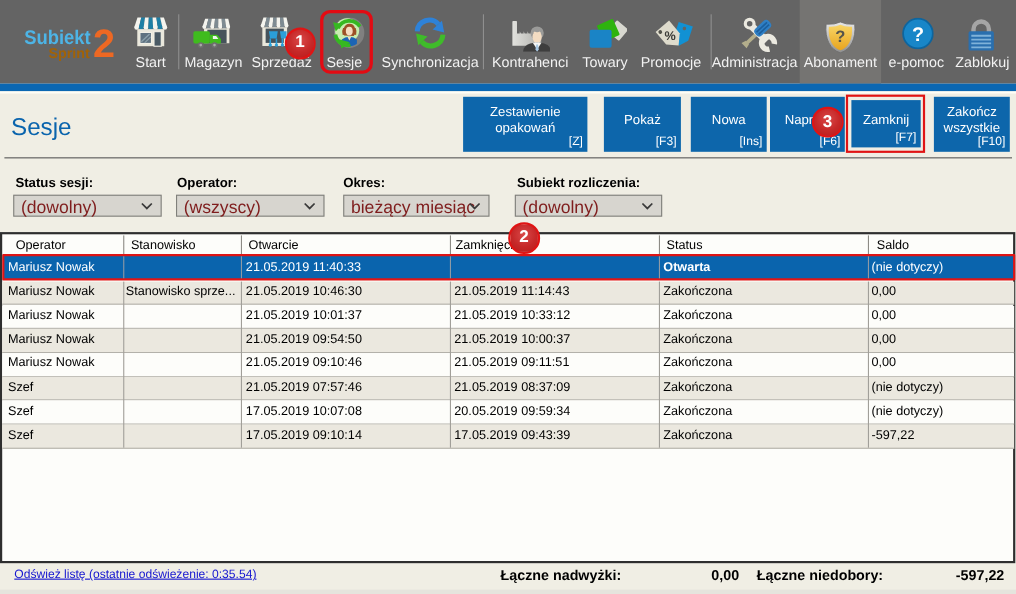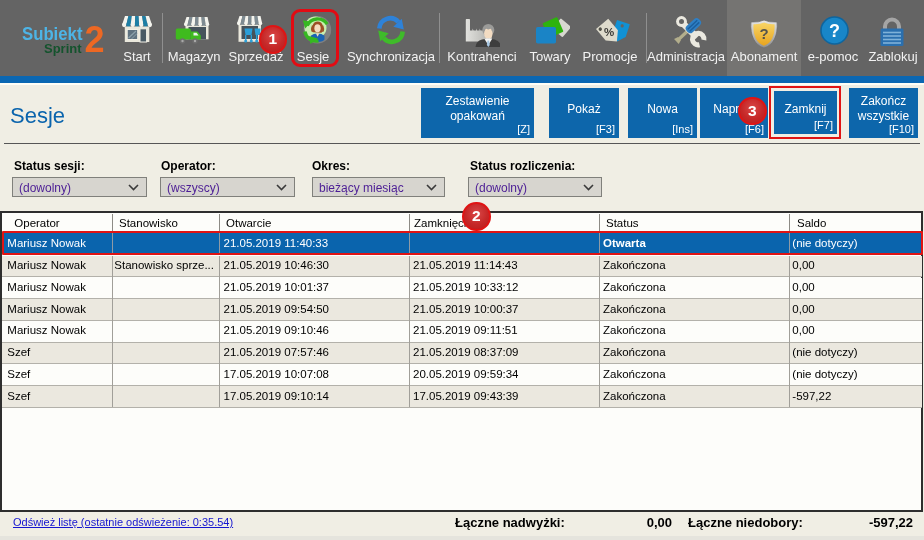--- a/index.html
+++ b/index.html
@@ -9,42 +9,42 @@
   
   #toolbar{left:0;top:0;width:924px;height:76px;background:#646464;}
   .tbitem{position:absolute;color:#f2f2f2;font-size:13px;text-align:center;white-space:nowrap;width:120px;}
   .tbsep{position:absolute;top:13px;width:1px;height:50px;background:#8f8f8f;}
   .badge{position:absolute;border-radius:50%;background:radial-gradient(circle at 50% 38%,#d94848 0%,#c62828 55%,#b71c1c 100%);border:2px solid #e01414;color:#fff;font-weight:bold;text-align:center;z-index:30;}
   
   .btn{position:absolute;background:#0d66ab;color:#fff;text-align:center;font-size:12px;}
   .btn .key{position:absolute;right:4px;bottom:3px;font-size:11px;}
   
   .flabel{position:absolute;font-size:12px;font-weight:bold;color:#000;}
-  .combo{position:absolute;height:20px;background:#d7d5cf;border:1px solid #80807b;box-sizing:border-box;font-size:12px;color:#4c1d95;}
+  .combo{position:absolute;height:20px;background:#d7d5cf;border:1px solid #80807b;box-sizing:border-box;font-size:16px;color:#7f1d1d;}
   .combo span{position:absolute;left:6px;top:3px;}
   .combo svg{position:absolute;right:7px;top:6px;}
   
   .hcell{position:absolute;font-size:11.5px;color:#000;top:216.5px;white-space:nowrap;}
   .cell{position:absolute;font-size:11.5px;color:#000;white-space:nowrap;}
   .vline{position:absolute;width:1px;background:#a19f99;}
   .row{position:absolute;left:2px;width:920px;height:21.7px;border-bottom:1px solid #b3b1aa;box-sizing:border-box;}
   
   .sbold{position:absolute;font-size:13px;font-weight:bold;color:#000;top:515.4px;}
 </style>
 </head>
 <body>
 <div id="app">
 
   <div class="abs" id="toolbar"></div>
   <div class="abs" style="left:727px;top:0;width:74px;height:76px;background:#757472;"></div>
   <div class="abs" style="left:0;top:76px;width:924px;height:7px;background:#0b67b2;"></div>
   <div class="abs" style="left:0;top:83px;width:924px;height:2px;background:#fffef6;"></div>
 
   <div class="abs" style="left:22px;top:23.5px;font-family:'Liberation Sans';font-weight:bold;font-size:18px;color:#4db4e6;transform:scaleX(0.93);transform-origin:left;">Subiekt</div>
-  <div class="abs" style="left:44px;top:41px;font-family:'Liberation Sans';font-weight:bold;font-size:13px;color:#14532d;">Sprint</div>
+  <div class="abs" style="left:44px;top:41px;font-family:'Liberation Sans';font-weight:bold;font-size:13px;color:#a16207;">Sprint</div>
   <div class="abs" style="left:84.5px;top:19px;font-family:'Liberation Sans';font-weight:bold;font-size:36px;color:#ed6823;">2</div>
 
   <div class="tbsep" style="left:162px;"></div>
   <div class="tbsep" style="left:439px;"></div>
   <div class="tbsep" style="left:646px;"></div>
 
   <div class="tbitem" style="left:77px;top:49px;">Start</div>
   <div class="tbitem" style="left:134px;top:49px;">Magazyn</div>
   <div class="tbitem" style="left:196px;top:49px;">Sprzedaż</div>
   <div class="tbitem" style="left:253px;top:49px;">Sesje</div>
@@ -291,21 +291,21 @@
   <div class="btn" style="left:849px;top:88px;width:69px;height:50px;">
       <div style="margin-top:6px;line-height:15px;">Zakończ<br>wszystkie</div>
       <span class="key">[F10]</span>
     </div>
 
   <div class="badge" style="left:738px;top:96.5px;width:24.5px;height:24.5px;font-size:15.5px;line-height:24.5px;">3</div>
 
   <div class="flabel" style="left:14px;top:159px;text-align:right;">Status sesji:</div>
   <div class="flabel" style="left:161px;top:159px;">Operator:</div>
   <div class="flabel" style="left:312px;top:159px;">Okres:</div>
-  <div class="flabel" style="left:470px;top:159px;">Status rozliczenia:</div>
+  <div class="flabel" style="left:470px;top:159px;">Subiekt rozliczenia:</div>
   <div class="combo" style="left:12px;top:177px;width:135px;">
       <span>(dowolny)</span>
       <svg width="11" height="7" viewBox="0 0 11 7">
         <polyline points="1,1 5.5,5.5 10,1" fill="none" stroke="#3a3a3a" stroke-width="1.6"></polyline>
       </svg>
     </div>
   <div class="combo" style="left:312px;top:177px;width:133px;">
       <span>bieżący miesiąc</span>
       <svg width="11" height="7" viewBox="0 0 11 7">
         <polyline points="1,1 5.5,5.5 10,1" fill="none" stroke="#3a3a3a" stroke-width="1.6"></polyline>

